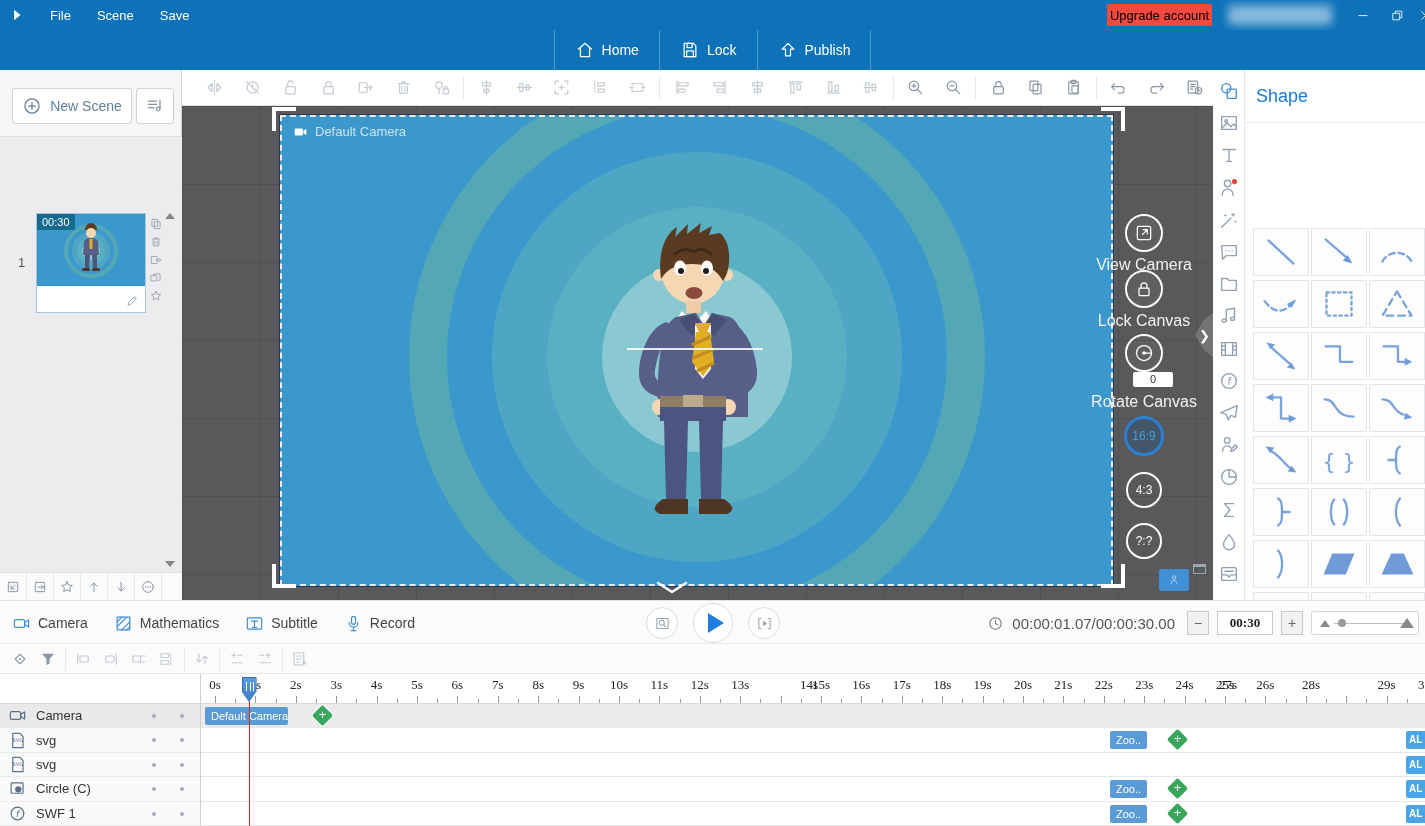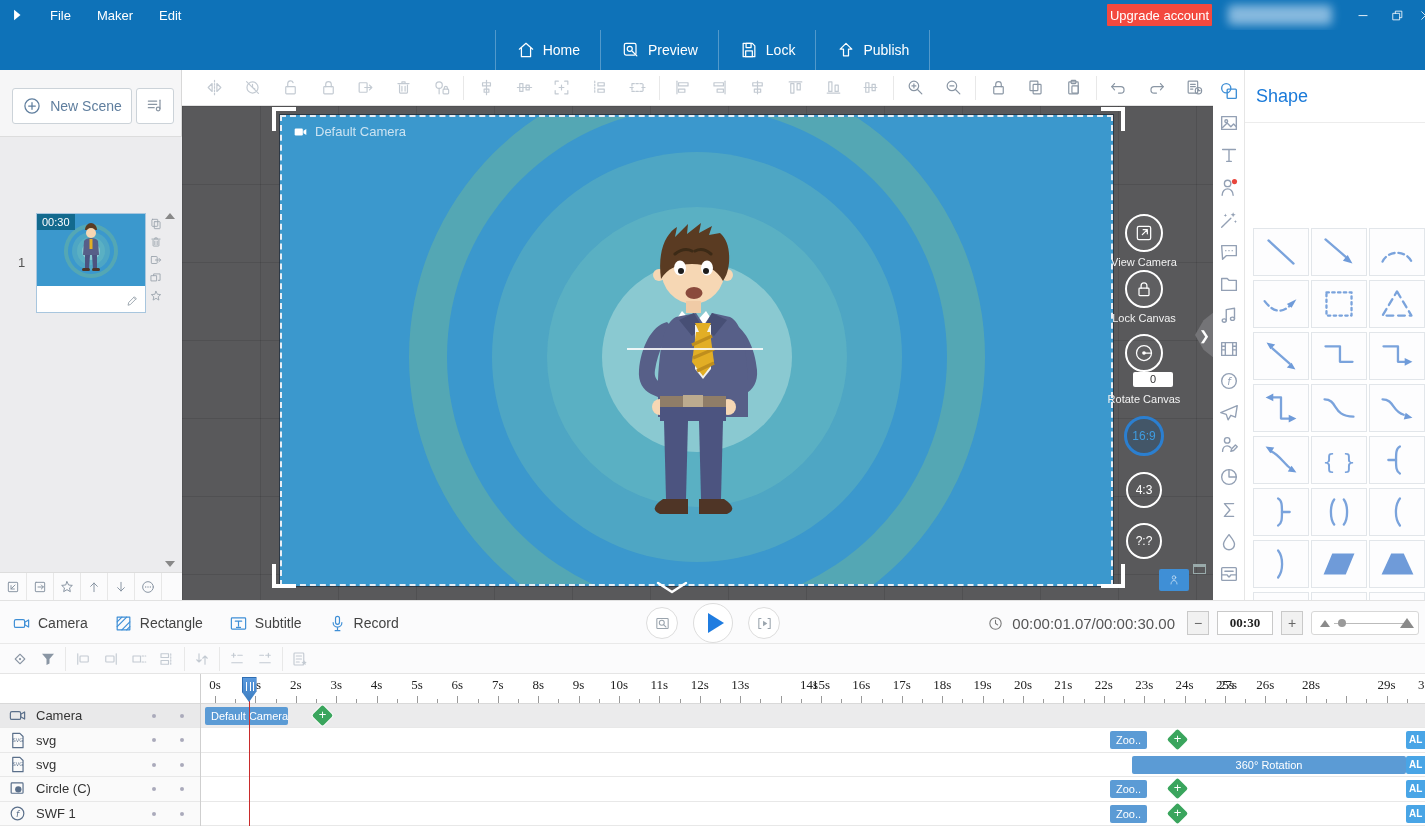--- a/index.html
+++ b/index.html
@@ -6,21 +6,21 @@
   html,body{width:1425px;height:826px;overflow:hidden;background:#fff;font-family:"Liberation Sans",sans-serif}
   .abs{position:absolute}
   svg.g{fill:none;stroke:currentColor;stroke-width:1.5;stroke-linecap:round;stroke-linejoin:round;display:block}
   svg.g text{stroke:none;fill:currentColor;font-family:"DejaVu Sans",sans-serif}
 
   
   #titlebar{left:0;top:0;width:1425px;height:30px;background:#0e72b8;color:#fff;display:flex;align-items:center}
   #logo{width:14px;height:16px;margin-left:10px;color:#fff}
   .menu{font-size:13px;margin-left:26px;color:#fff;cursor:default}
   #win-title{position:absolute;left:0;right:0;text-align:center;font-size:13px;color:#fff;pointer-events:none}
-  #upgrade{position:absolute;left:1107px;top:4px;width:105px;height:22px;background:#f3493f;color:#ffffff;font-size:13px;display:flex;align-items:center;justify-content:center;border-radius:1px}
+  #upgrade{position:absolute;left:1107px;top:4px;width:105px;height:22px;background:#f3493f;color:#000000;font-size:13px;display:flex;align-items:center;justify-content:center;border-radius:1px}
   #acct-blur{position:absolute;left:1228px;top:5px;width:104px;height:20px;background:rgba(215,233,248,.6);border-radius:4px;filter:blur(5px)}
   .winbtn{position:absolute;top:4px;width:22px;height:22px;color:#fff;display:flex;align-items:center;justify-content:center}
 
   
   #navbar{left:0;top:30px;width:1425px;height:40px;background:#0e72b8;display:flex;align-items:stretch;justify-content:center}
   .nav-item{display:flex;align-items:center;gap:7px;color:#fff;font-size:14px;padding:0 20px;border-left:1px solid rgba(255,255,255,.28)}
   .nav-item:last-child{border-right:1px solid rgba(255,255,255,.28)}
 
   
   #left-panel{left:0;top:70px;width:182px;height:530px;background:#f6f6f7;border-right:1px solid #d8d8d8}
@@ -45,21 +45,21 @@
 
   
   #stage{left:182px;top:106px;width:1031px;height:494px;background:#59595b;overflow:hidden;
     background-image:linear-gradient(rgba(0,0,0,.10) 1px,transparent 1px),linear-gradient(90deg,rgba(0,0,0,.10) 1px,transparent 1px);
     background-size:78px 78px}
   #frame{position:absolute;left:98px;top:9px;width:833px;height:471px;background:#3b98cd;border:2px dashed #e7eef5;box-shadow:0 0 0 1px rgba(10,30,50,.55);overflow:hidden}
   .bracket{position:absolute;width:24px;height:24px;border:0 solid #fff}
   #cam-label{position:absolute;left:10px;top:7px;display:flex;align-items:center;gap:6px;color:rgba(235,244,250,.82);font-size:13px}
   
   .cc-btn{position:absolute;left:943px;width:38px;height:38px;border:2px solid #fff;border-radius:50%;color:#fff;display:flex;align-items:center;justify-content:center;background:rgba(255,255,255,.04)}
-  .cc-label{position:absolute;width:120px;text-align:center;color:#f2f2f2;font-size:11px}
+  .cc-label{position:absolute;width:120px;text-align:center;color:#f2f2f2;font-size:16px}
   #rot-val{position:absolute;left:951px;top:266px;width:40px;height:15px;background:#fff;color:#333;font-size:11px;text-align:center;line-height:15px;border-radius:2px}
   .ratio{position:absolute;left:944px;width:36px;height:36px;border:2px solid #fff;border-radius:50%;color:#fff;font-size:12px;display:flex;align-items:center;justify-content:center}
   .ratio.active{border:3px solid #2b7fd0;color:#3f9ce0;background:rgba(25,80,130,.35);width:40px;height:40px;left:942px}
   #collapse{position:absolute;left:1013px;top:206px;width:19px;height:46px;background:#747477;clip-path:polygon(100% 0,100% 100%,45% 82%,0 50%,45% 18%);color:#fff;display:flex;align-items:center;justify-content:center;font-size:13px}
   #frame-chevron{position:absolute;left:472px;top:474px;color:#fff}
   #mini-tab{position:absolute;left:977px;top:463px;width:30px;height:22px;background:#3f8fd6;border-radius:2px;display:flex;align-items:center;justify-content:center;color:#cfe4f6}
   #mini-win{position:absolute;left:1011px;top:458px;width:13px;height:10px;border:1px solid #9aa;border-top:3px solid #9aa}
 
   
   #right-strip{left:1213px;top:70px;width:32px;height:530px;background:#fff;border-right:1px solid #e6e6e6}
@@ -126,21 +126,21 @@
   #playhead:before{content:"";position:absolute;left:3px;top:4px;width:8px;height:9px;background:repeating-linear-gradient(90deg,#fff 0 1px,transparent 1px 3.5px)}
   #redline{position:absolute;left:249px;top:27px;width:1.4px;height:125px;background:#c92b2b;z-index:4}
 </style>
 </head>
 <body>
 
 <div class="abs" id="titlebar">
   <svg class="g" id="logo" viewBox="0 0 24 24">
       <path d="M7 3l11 9L7 21z" fill="#fff" stroke="none"></path>
     </svg>
-  <span id="menus"><span class="menu">File</span><span class="menu">Maker</span><span class="menu">Edit</span></span>
+  <span id="menus"><span class="menu">File</span><span class="menu">Scene</span><span class="menu">Save</span></span>
   <div id="upgrade">Upgrade account</div>
   <div id="acct-blur"></div>
   <div class="winbtn" style="left:1352px">
       <svg class="g" width="14" height="14" viewBox="0 0 24 24">
         <path d="M5 13h14"></path>
       </svg>
     </div>
   <div class="winbtn" style="left:1386px">
       <svg class="g" width="13" height="13" viewBox="0 0 24 24">
         <rect x="4" y="8" width="12" height="12"></rect>
@@ -154,28 +154,20 @@
     </div>
 </div>
 
 <div class="abs" id="navbar">
     <div class="nav-item">
       <svg class="g" width="20" height="20" viewBox="0 0 24 24">
         <path d="M4 11l8-7 8 7"></path>
         <path d="M6.5 9.5V20h11V9.5"></path>
       </svg>
       <span>Home</span>
-    </div>
-    <div class="nav-item">
-      <svg class="g" width="20" height="20" viewBox="0 0 24 24">
-        <rect x="4" y="4" width="14" height="14" rx="2"></rect>
-        <circle cx="10.5" cy="10.5" r="3"></circle>
-        <path d="M13.5 13.5l5.5 5.5"></path>
-      </svg>
-      <span>Preview</span>
     </div>
     <div class="nav-item">
       <svg class="g" width="20" height="20" viewBox="0 0 24 24">
         <path d="M5 4h11l3 3v13H5z"></path>
         <rect x="8.5" y="4" width="6" height="5"></rect>
         <rect x="8" y="13" width="8" height="7"></rect>
       </svg>
       <span>Lock</span>
     </div>
     <div class="nav-item">
@@ -807,21 +799,21 @@
           <rect x="3" y="7" width="13" height="10" rx="2"></rect>
           <path d="M16 10.5l5-3v9l-5-3z"></path>
         </svg>
         <span>Camera</span>
       </div>
       <div class="pb-tool">
         <svg class="g" width="19" height="19" viewBox="0 0 24 24">
           <rect x="4" y="4" width="16" height="16"></rect>
           <path d="M4 16L16 4M4 10l6-6M10 20L20 10M16 20l4-4"></path>
         </svg>
-        <span>Rectangle</span>
+        <span>Mathematics</span>
       </div>
       <div class="pb-tool">
         <svg class="g" width="19" height="19" viewBox="0 0 24 24">
           <rect x="3" y="5" width="18" height="14" rx="1"></rect>
           <path d="M8 9h8M12 9v6M9.5 17h5"></path>
         </svg>
         <span>Subtitle</span>
       </div>
       <div class="pb-tool">
         <svg class="g" width="19" height="19" viewBox="0 0 24 24">
@@ -1053,21 +1045,20 @@
             <path d="M6 3h9l4 4v14H6z"></path>
             <text x="12.5" y="14" font-size="6.5" text-anchor="middle">SVG</text>
           </svg>
           <span class="tname">svg</span>
           <span class="tdot" style="left:152px;top:10px"></span>
           <span class="tdot" style="left:180px;top:10px"></span>
         </div>
       </div>
       <div class="trow" style="top:48.8px">
         <div class="tlane">
-          <div class="bar center" style="left:932px;width:274px">360° Rotation</div>
           <div class="albadge" style="left:1206px;width:19px">AL</div>
         </div>
         <div class="tcell">
           <svg class="g" width="19" height="19" viewBox="0 0 24 24">
             <path d="M6 3h9l4 4v14H6z"></path>
             <text x="12.5" y="14" font-size="6.5" text-anchor="middle">SVG</text>
           </svg>
           <span class="tname">svg</span>
           <span class="tdot" style="left:152px;top:10px"></span>
           <span class="tdot" style="left:180px;top:10px"></span>

